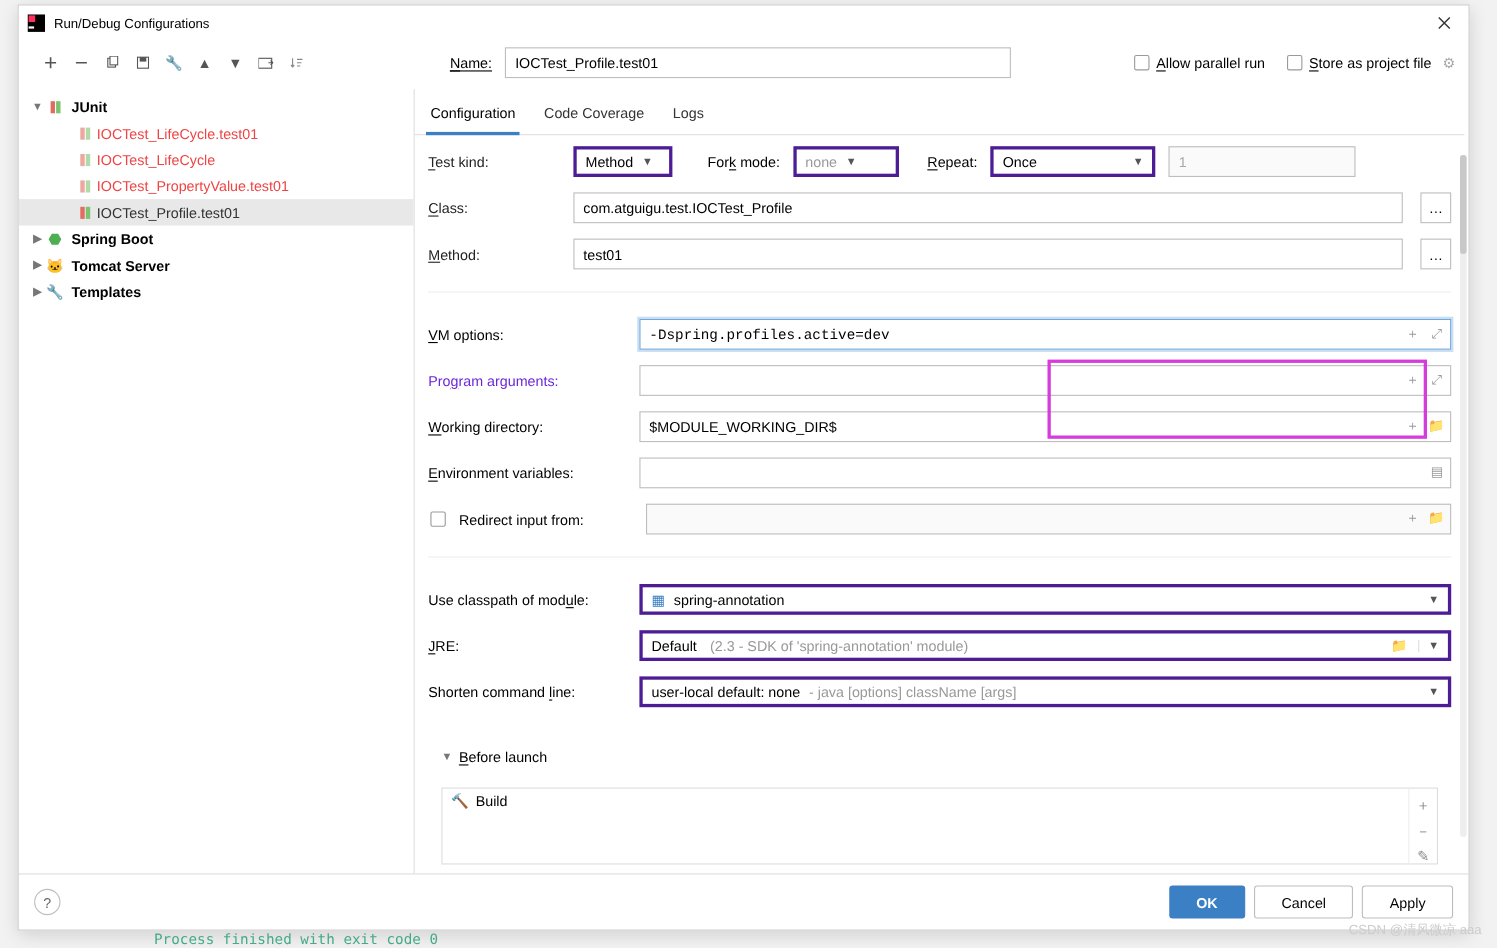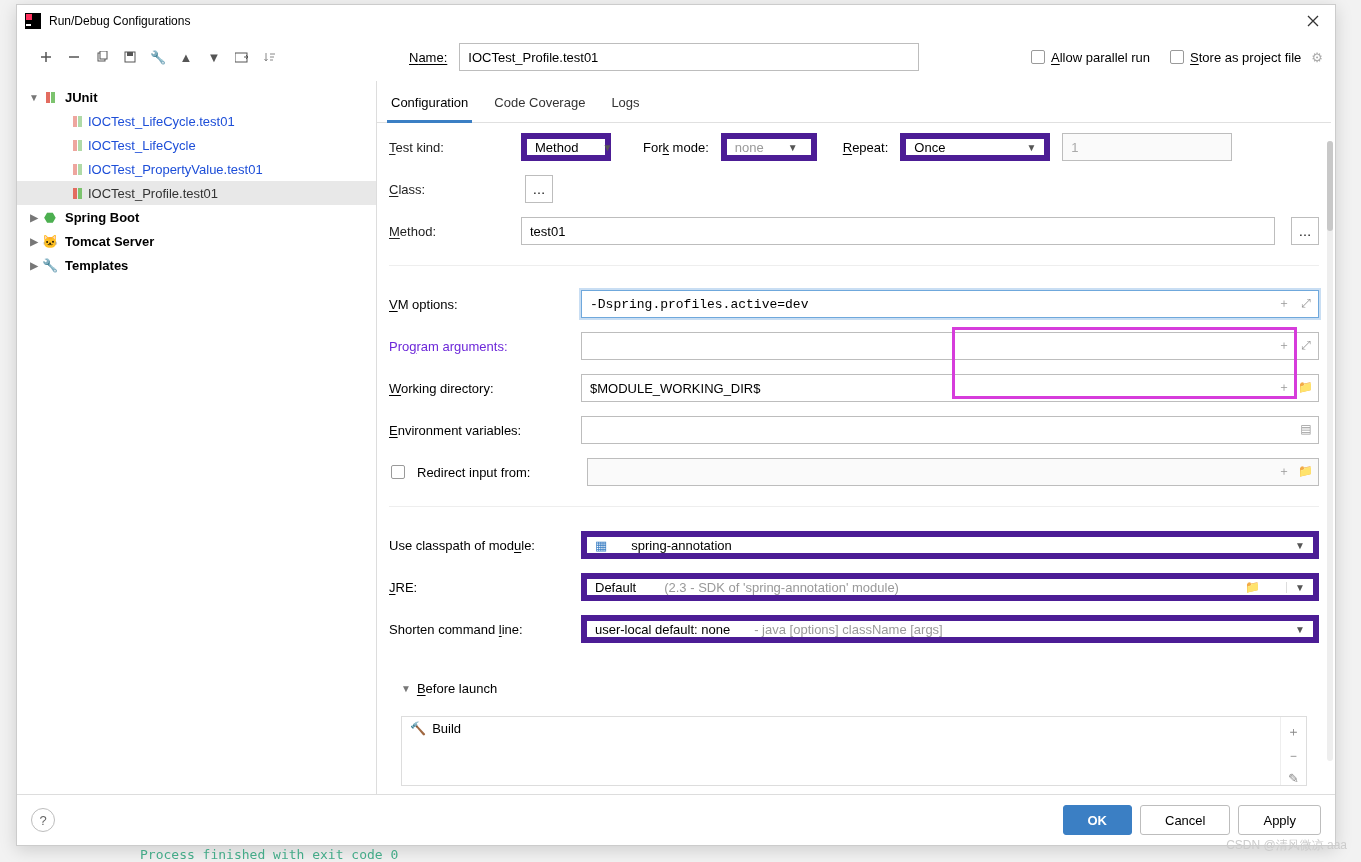--- a/index.html
+++ b/index.html
@@ -20,38 +20,38 @@
 .check { display: flex; align-items: center; gap: 6px; }
 .checkbox { width: 14px; height: 14px; border: 1px solid #9a9a9a; border-radius: 2px; }
 .gear-dim { color: #aaa; margin-left: 4px; }
 .main { flex: 1; display: flex; min-height: 0; }
 .sidebar { width: 360px; border-right: 1px solid #ddd; overflow: auto; }
 .tree { padding: 4px 0; }
 .tree-node { display: flex; align-items: center; height: 24px; padding-left: 10px; color: #000; }
 .tree-node.bold { font-weight: 700; }
 .tree-arrow { width: 14px; color: #777; font-size: 10px; text-align: center; }
 .tree-icon { width: 18px; display: inline-flex; align-items: center; justify-content: center; }
-.tree-child { padding-left: 56px; display: flex; align-items: center; height: 24px; gap: 6px; color: #1d4ed8; }
+.tree-child { padding-left: 56px; display: flex; align-items: center; height: 24px; gap: 6px; color: #ef4444; }
 .tree-child.selected { background: #e8e8e8; color: #333; }
 .junit-icon { display: inline-flex; gap: 1px; }
 .junit-icon span { width: 4px; height: 11px; }
 .junit-icon .r { background: #e36c60; }
 .junit-icon .g { background: #7cc36e; }
 .sb-icon { color: #4caf50; }
 .tc-icon { color: #e7a300; }
 .tmpl-icon { color: #555; }
 .content { flex: 1; display: flex; flex-direction: column; overflow: auto; padding: 0 4px 0 0; }
 .tabs { display: flex; gap: 18px; padding: 8px 0 0 10px; border-bottom: 1px solid #e0e0e0; }
 .tab { padding: 6px 4px 10px; color: #333; cursor: pointer; }
 .tab.active { color: #000; border-bottom: 3px solid #3b7fc4; margin-bottom: -1px; font-weight: 400; }
 .form { padding: 10px 12px; display: flex; flex-direction: column; gap: 14px; }
 .row { display: flex; align-items: center; gap: 12px; }
 .row label.fl { width: 120px; color: #222; }
 .row label.dim { color: #6d28d9; }
-.select { height: 28px; border: 6px solid #4c1d95; background: #fff; display: inline-flex; align-items: center; padding: 0 8px; gap: 24px; }
+.select { height: 28px; border: 3px solid #4c1d95; background: #fff; display: inline-flex; align-items: center; padding: 0 8px; gap: 8px; }
 .select .caret { color: #555; font-size: 10px; }
 .select.disabled { color: #9a9a9a; }
 .text-in { height: 28px; border: 1px solid #bdbdbd; padding: 0 8px; flex: 1; }
 .text-in.num { width: 170px; flex: none; color: #aaa; }
 .dots-btn { width: 28px; height: 28px; border: 1px solid #bdbdbd; background: #fff; display: inline-flex; align-items: center; justify-content: center; margin-left: 4px; }
 .labelcell { width: 180px; }
 .big-in-wrap { flex: 1; position: relative; }
 .big-in { width: 100%; height: 28px; border: 1px solid #bdbdbd; padding: 0 8px; font-family: "Courier New", monospace; font-size: 13px; }
 .big-in.hl { border: 1px solid #6fa8dc; box-shadow: 0 0 0 2px rgba(100,160,220,.35); }
 .in-icons { position: absolute; right: 4px; top: 4px; display: flex; gap: 4px; color: #999; }
@@ -234,20 +234,21 @@
             <label style="margin-left:14px"><u class="l">R</u>epeat:</label>
             <div class="select" style="width:150px">
                 <span>Once</span>
                 <span class="caret" style="margin-left:auto">▼</span>
               </div>
             <input class="text-in num" disabled="" value="1" style="">
           </div>
 
           <div class="row">
             <label class="fl"><u class="l">C</u>lass:</label>
+            <input class="text-in" value="com.atguigu.test.IOCTest_Profile" style="">
             <span class="dots-btn">…</span>
           </div>
 
           <div class="row">
             <label class="fl"><u class="l">M</u>ethod:</label>
             <input class="text-in" value="test01" style="">
             <span class="dots-btn">…</span>
           </div>
 
           <div class="section"></div>

